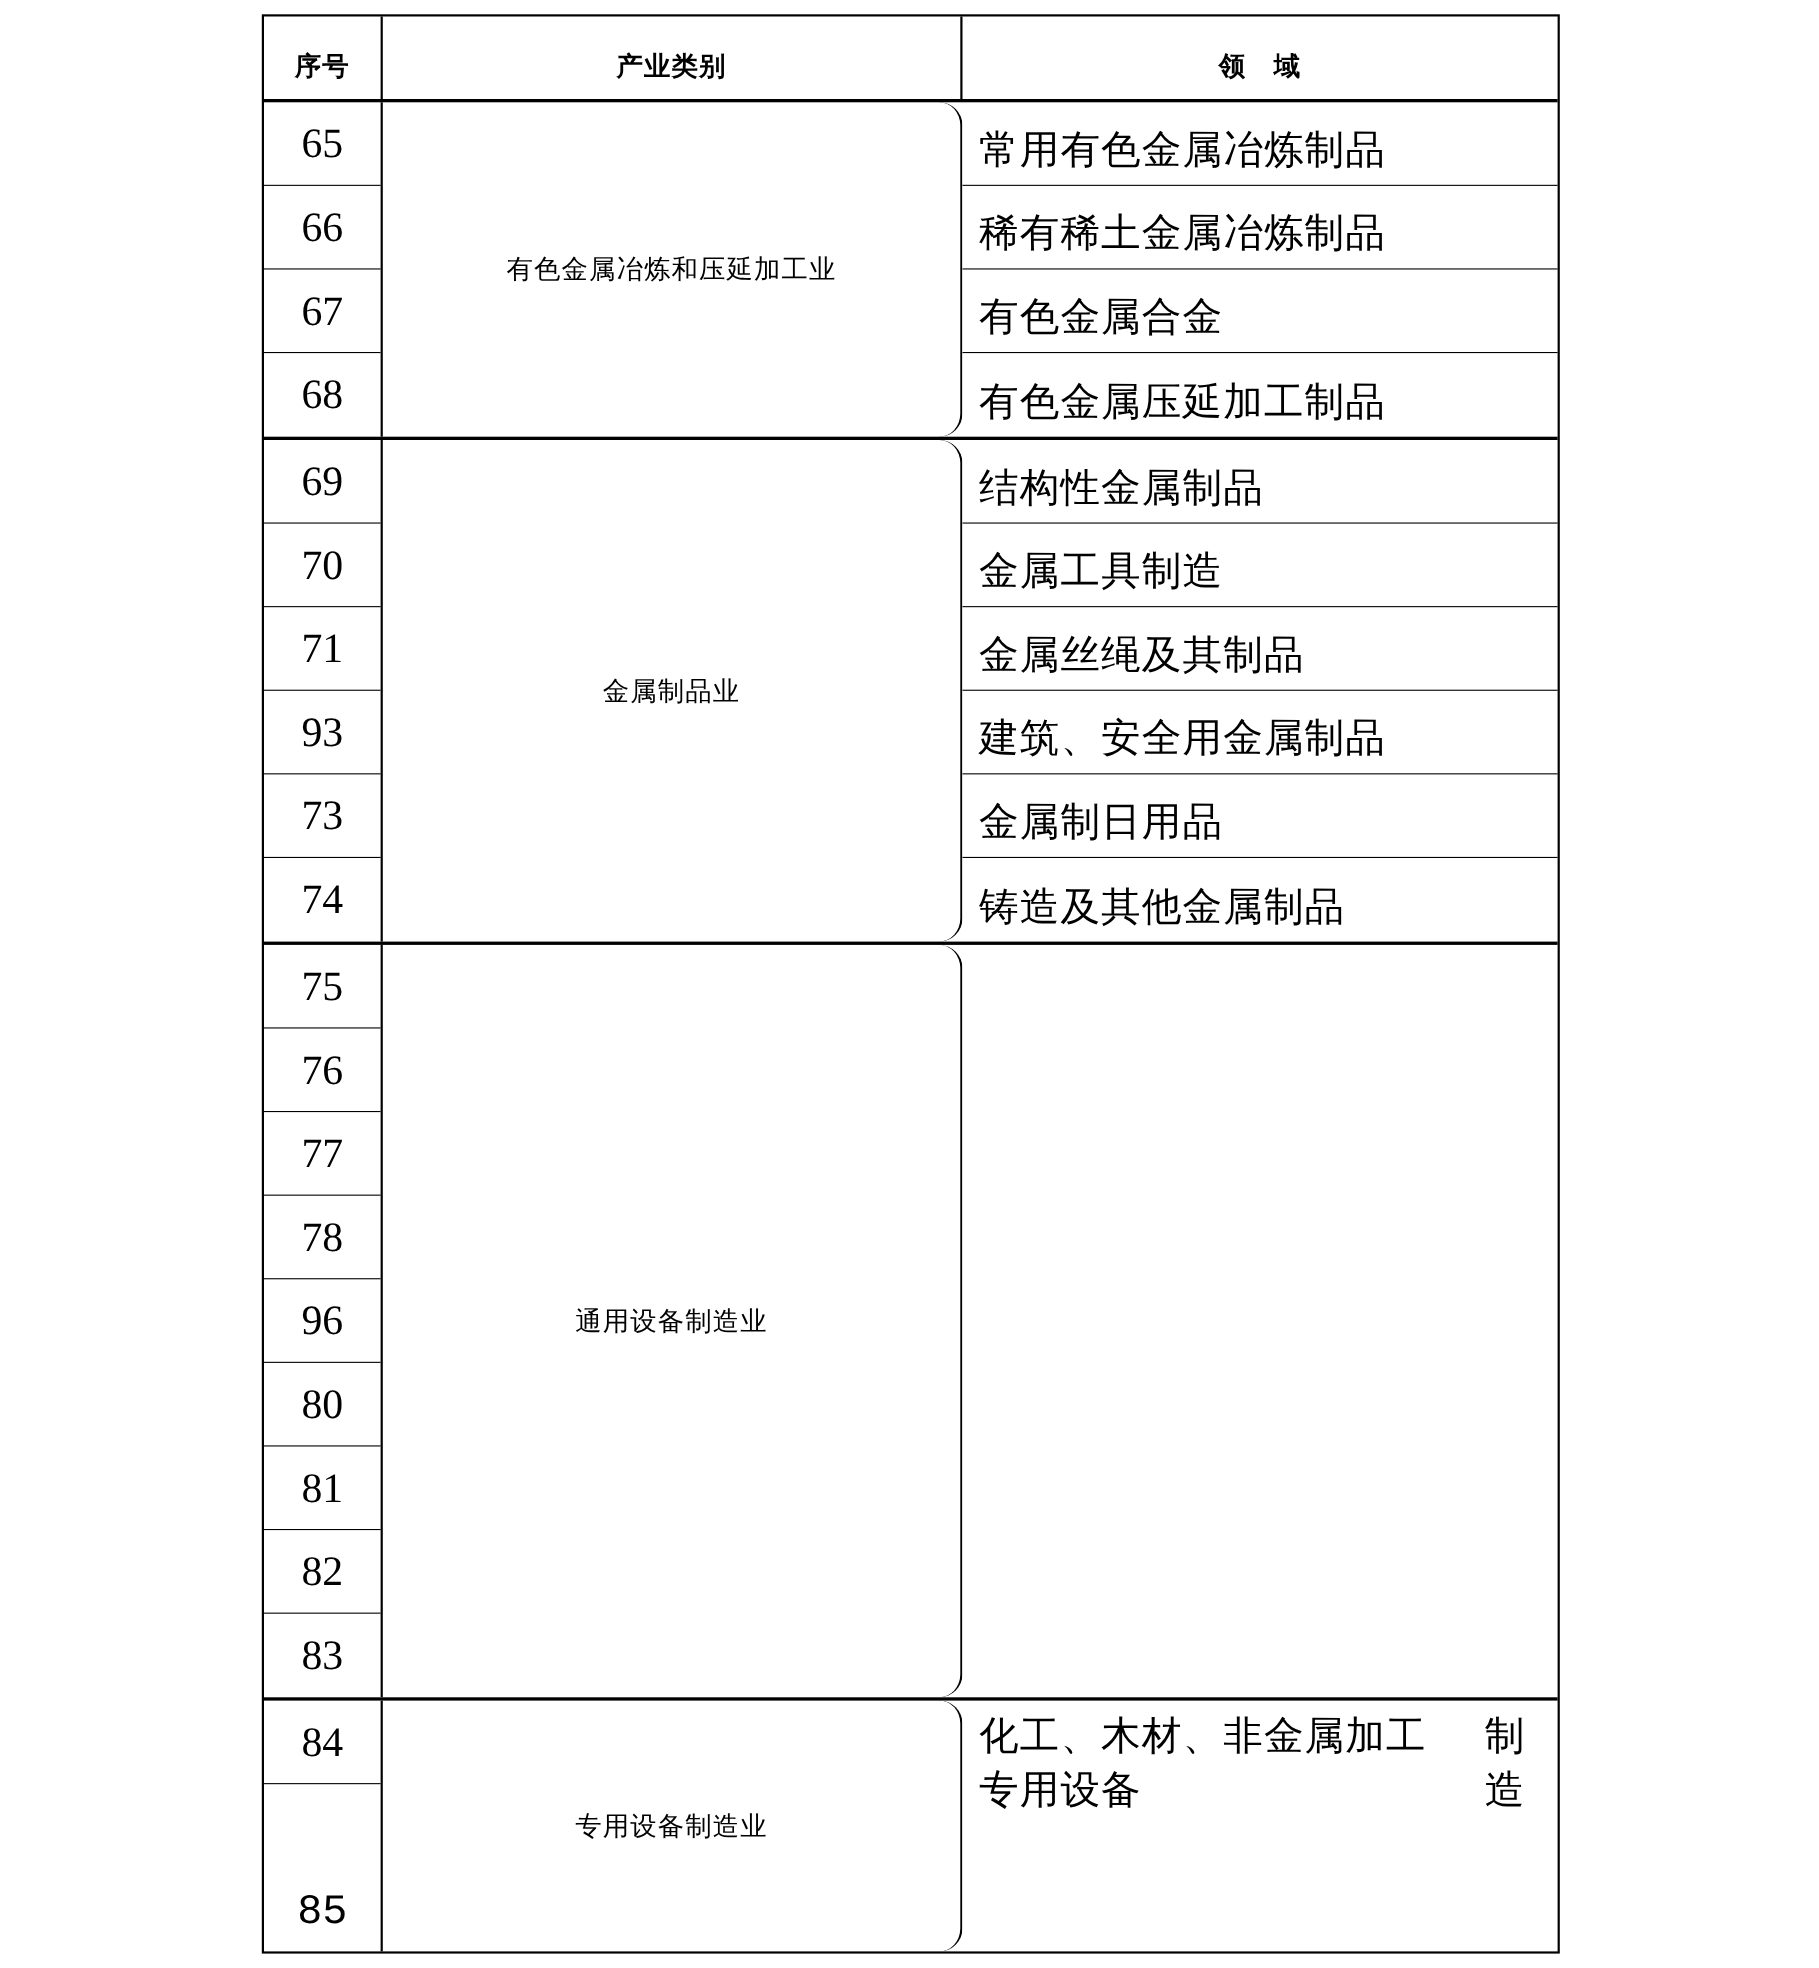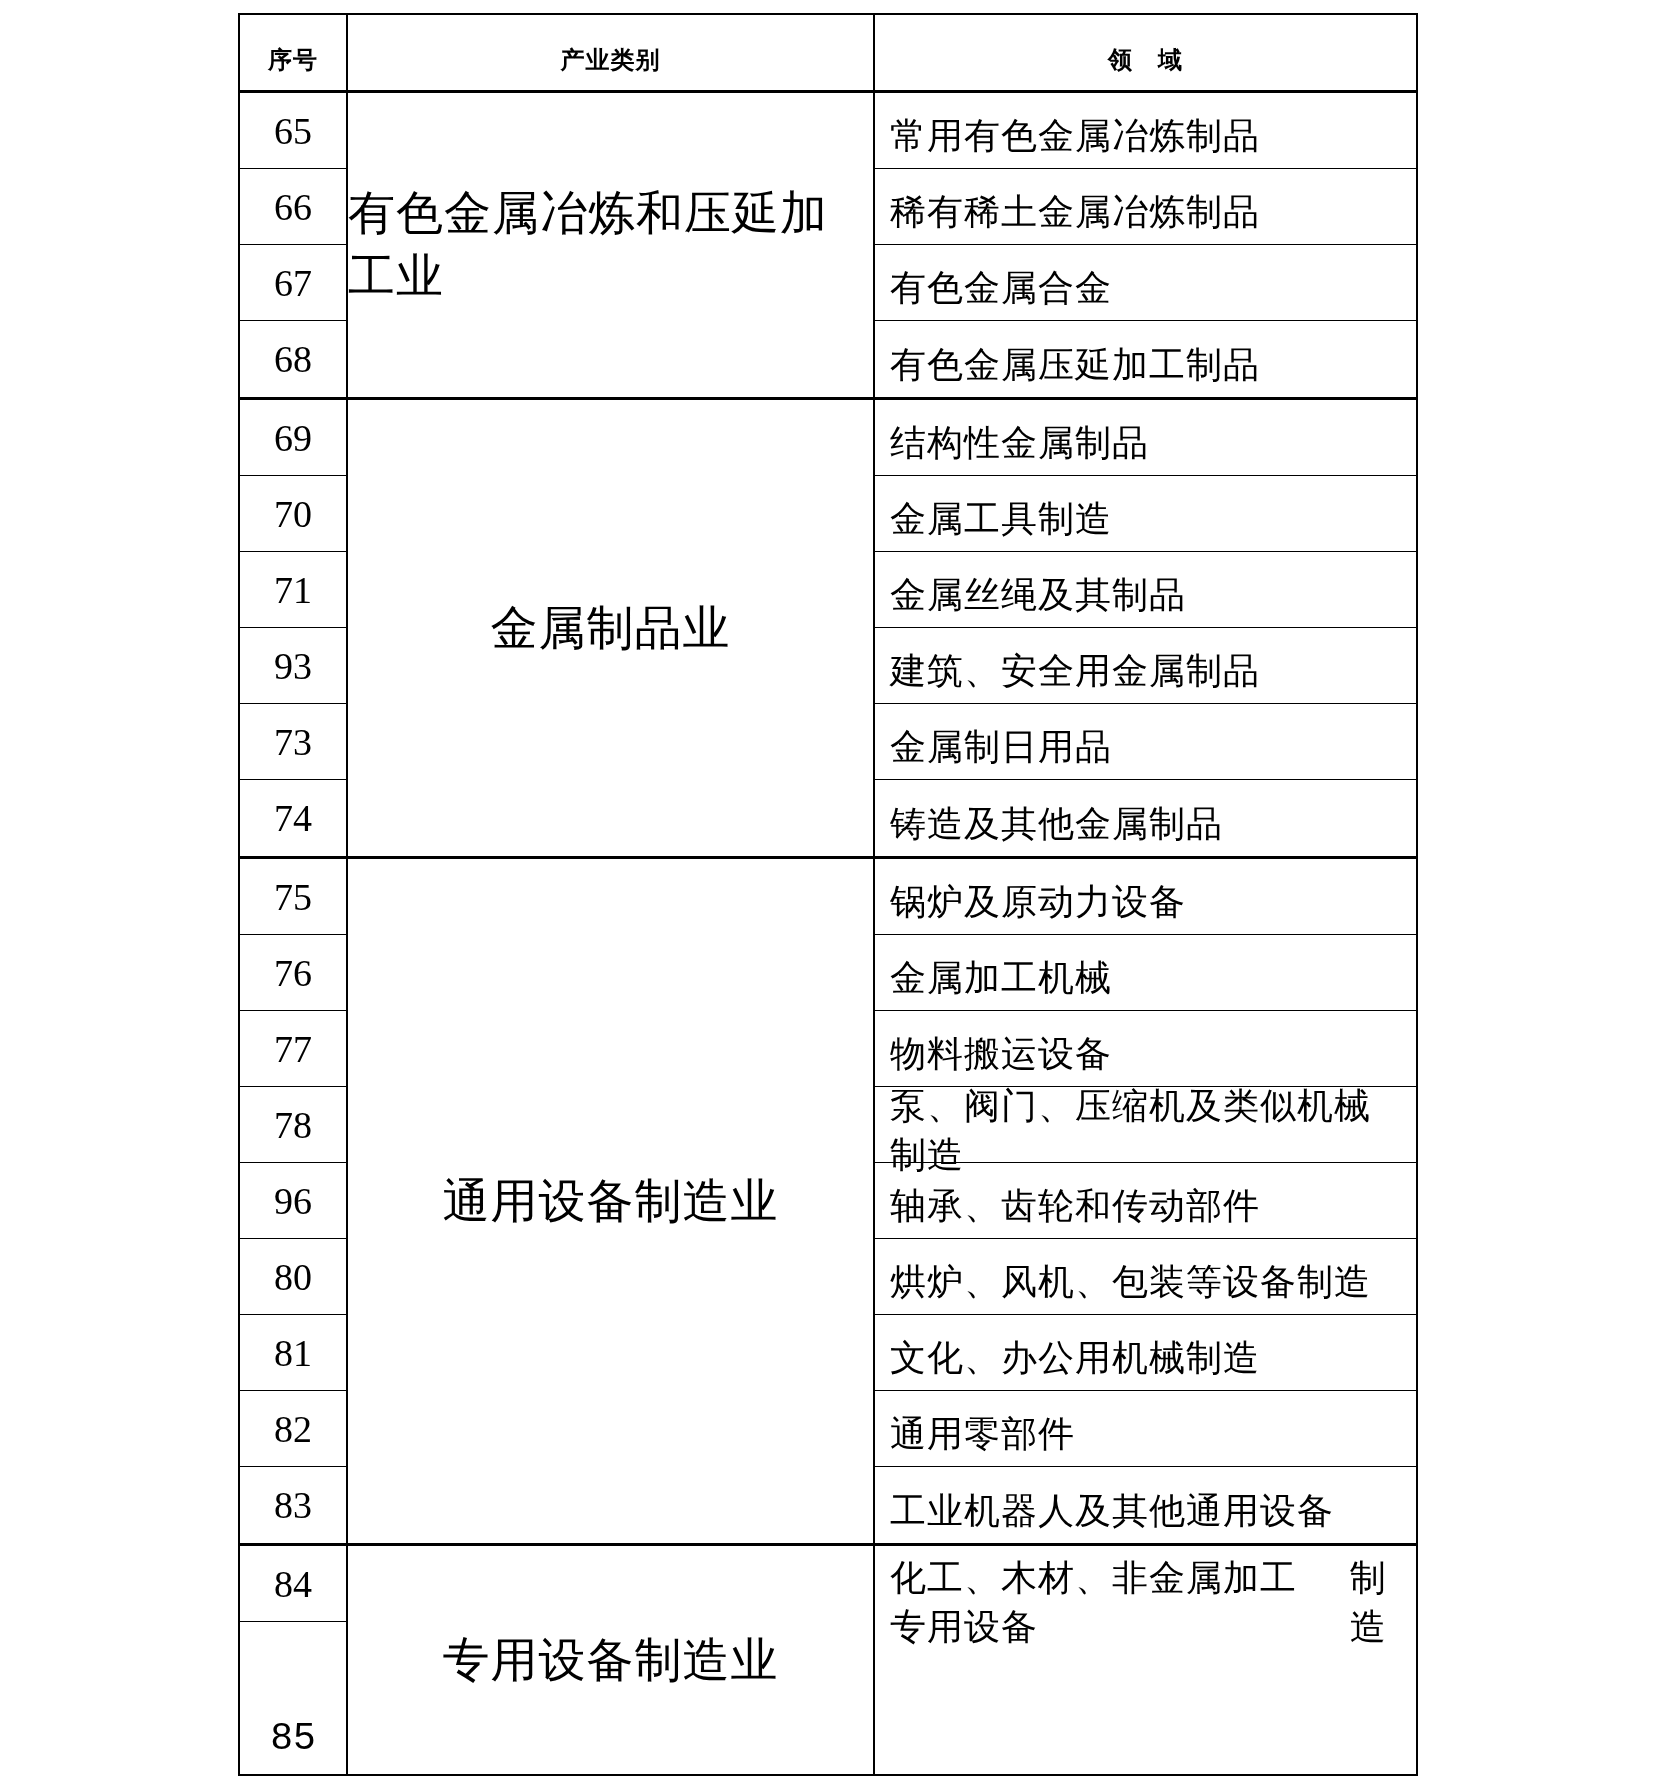--- a/index.html
+++ b/index.html
@@ -24,21 +24,21 @@
   .group{
     display:grid;grid-template-columns:108px 527px 1fr;
     border-bottom:3px solid #000;box-sizing:border-box;
   }
   .group:last-child{border-bottom:none;}
   .col{display:flex;flex-direction:column;}
   .num-col{border-right:2px solid #000;box-sizing:border-box;}
   .cat-cell{
     border-right:2px solid #000;box-sizing:border-box;
     display:flex;align-items:center;justify-content:center;
-    font-size:47px;letter-spacing:1px;
+    font-size:24px;letter-spacing:1px;border-radius:21px;
   }
   .num-cell{
     height:76px;box-sizing:border-box;border-bottom:1px solid #000;
     display:flex;align-items:center;justify-content:center;
     font-size:38px;padding-top:0;
   }
   .num-cell:last-child{border-bottom:none;}
   .num-cell.tall{
     height:152px;align-items:flex-end;padding-top:0;padding-bottom:14px;font-family:Liberation Mono, monospace;
   }
@@ -106,31 +106,20 @@
       <div class="num-cell">76</div>
       <div class="num-cell">77</div>
       <div class="num-cell">78</div>
       <div class="num-cell">96</div>
       <div class="num-cell">80</div>
       <div class="num-cell">81</div>
       <div class="num-cell">82</div>
       <div class="num-cell">83</div>
     </div>
     <div class="cat-cell">通用设备制造业</div>
-    <div class="col field-col">
-      <div class="field-cell">锅炉及原动力设备</div>
-      <div class="field-cell">金属加工机械</div>
-      <div class="field-cell">物料搬运设备</div>
-      <div class="field-cell">泵、阀门、压缩机及类似机械制造</div>
-      <div class="field-cell">轴承、齿轮和传动部件</div>
-      <div class="field-cell">烘炉、风机、包装等设备制造</div>
-      <div class="field-cell">文化、办公用机械制造</div>
-      <div class="field-cell">通用零部件</div>
-      <div class="field-cell">工业机器人及其他通用设备</div>
-    </div>
   </div>
 
   <div class="group">
     <div class="col num-col">
       <div class="num-cell">84</div>
       <div class="num-cell tall">85</div>
     </div>
     <div class="cat-cell">专用设备制造业</div>
     <div class="col field-col">
       <div class="field-cell tall">

